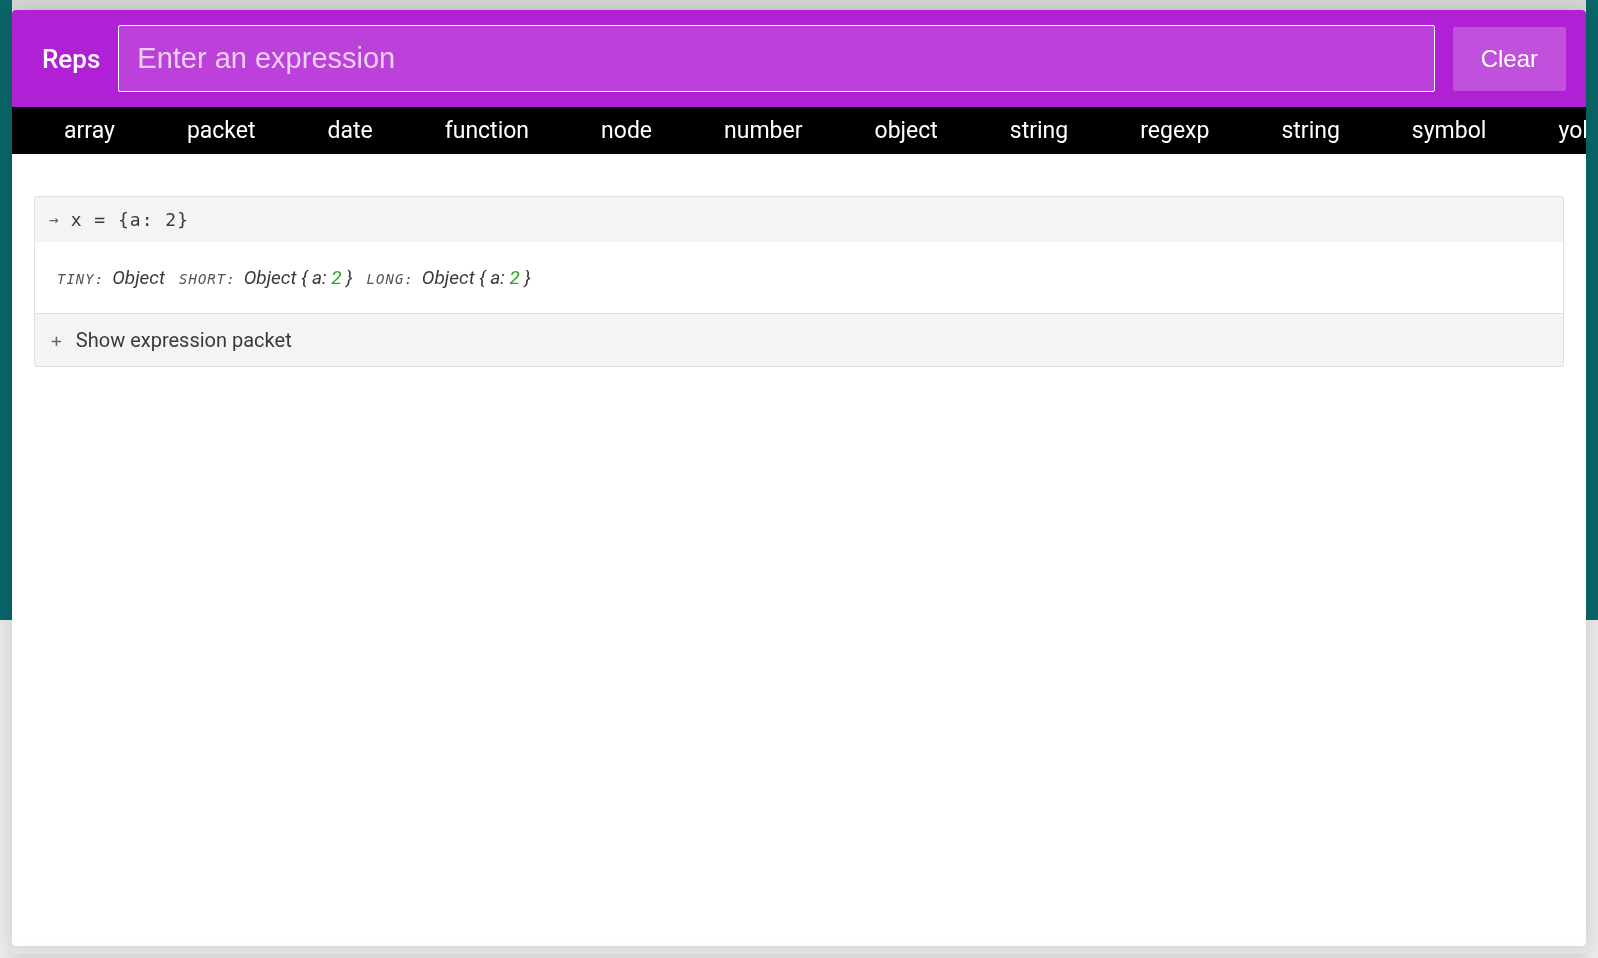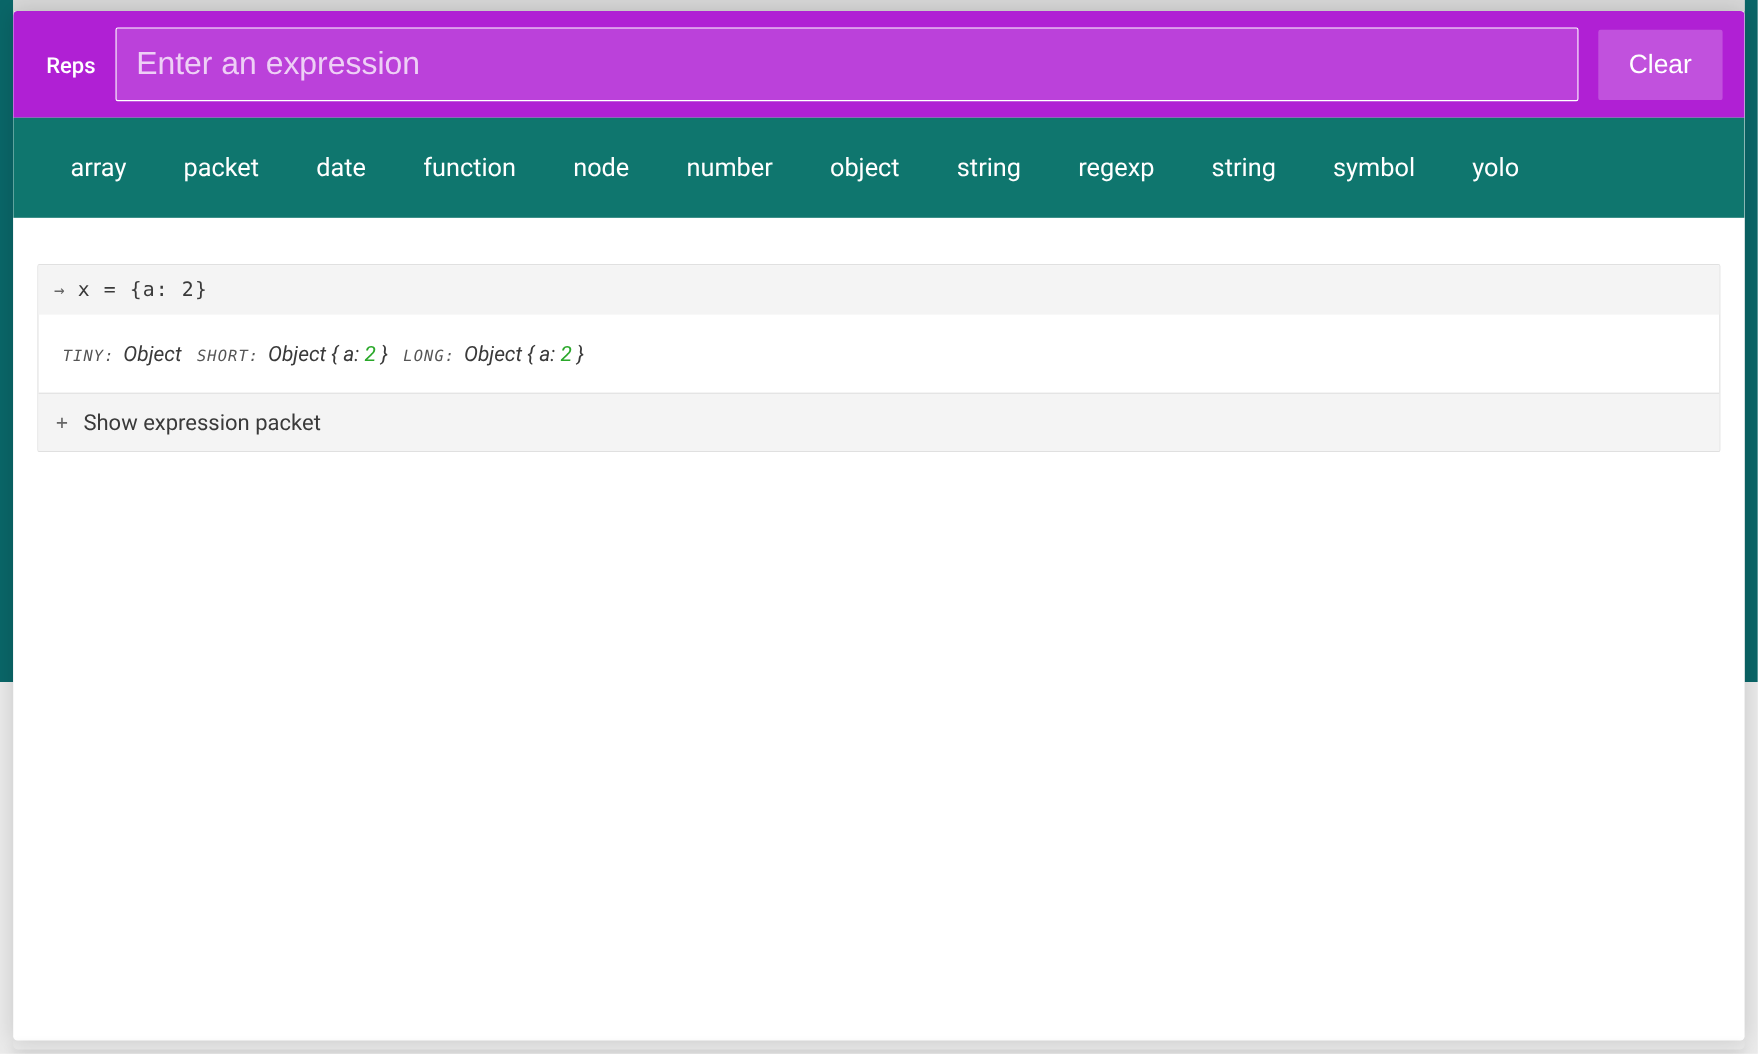--- a/index.html
+++ b/index.html
@@ -58,21 +58,21 @@
     }
     .header {
       background: #b020d4;
       display: flex;
       align-items: center;
       padding: 15px 20px 15px 30px;
       gap: 18px;
     }
     .header-title {
       color: #ffffff;
-      font-size: 20px;
+      font-size: 26px;
       font-weight: 500;
       flex-shrink: 0;
     }
     .expression-input {
       flex: 1;
       background: rgba(255,255,255,0.15);
       border: 1.5px solid #ffffff;
       border-radius: 2px;
       padding: 16px 18px;
       font-size: 29px;
@@ -86,24 +86,24 @@
       background: rgba(255,255,255,0.22);
       border: none;
       color: #ffffff;
       padding: 18px 28px;
       font-size: 24px;
       border-radius: 2px;
       cursor: pointer;
       font-weight: 400;
     }
     .tab-bar {
-      background: #0f766e;
-      display: flex;
-      gap: 52px;
-      padding: 32px 52px;
+      background: #000000;
+      display: flex;
+      gap: 72px;
+      padding: 10px 52px;
     }
     .tab-item {
       color: #ffffff;
       font-size: 23px;
       font-weight: 400;
       cursor: pointer;
     }
     .content {
       padding: 42px 22px;
       flex: 1;

